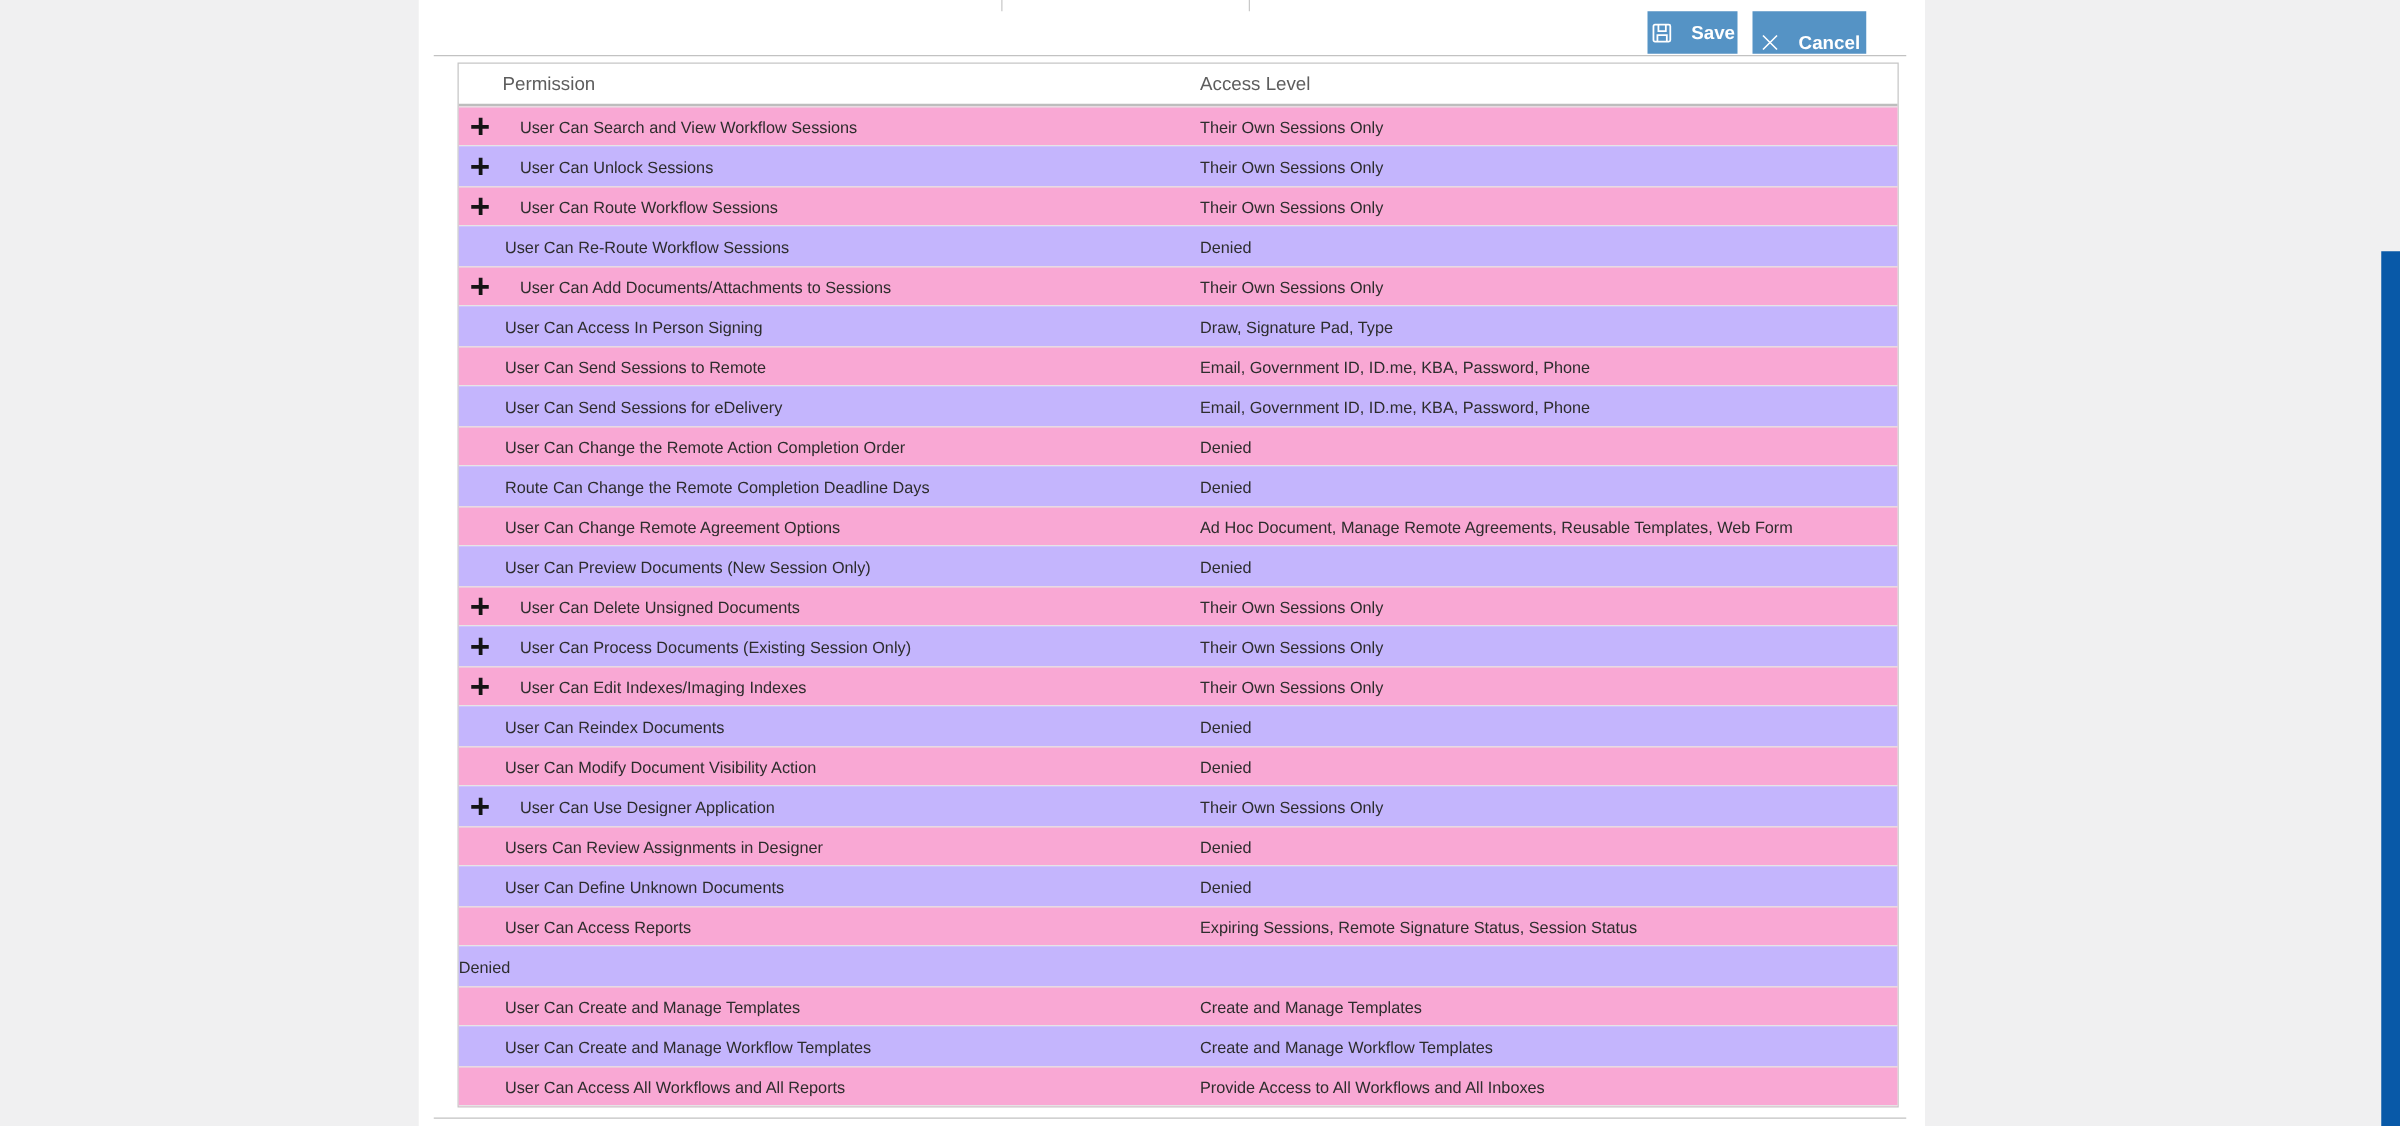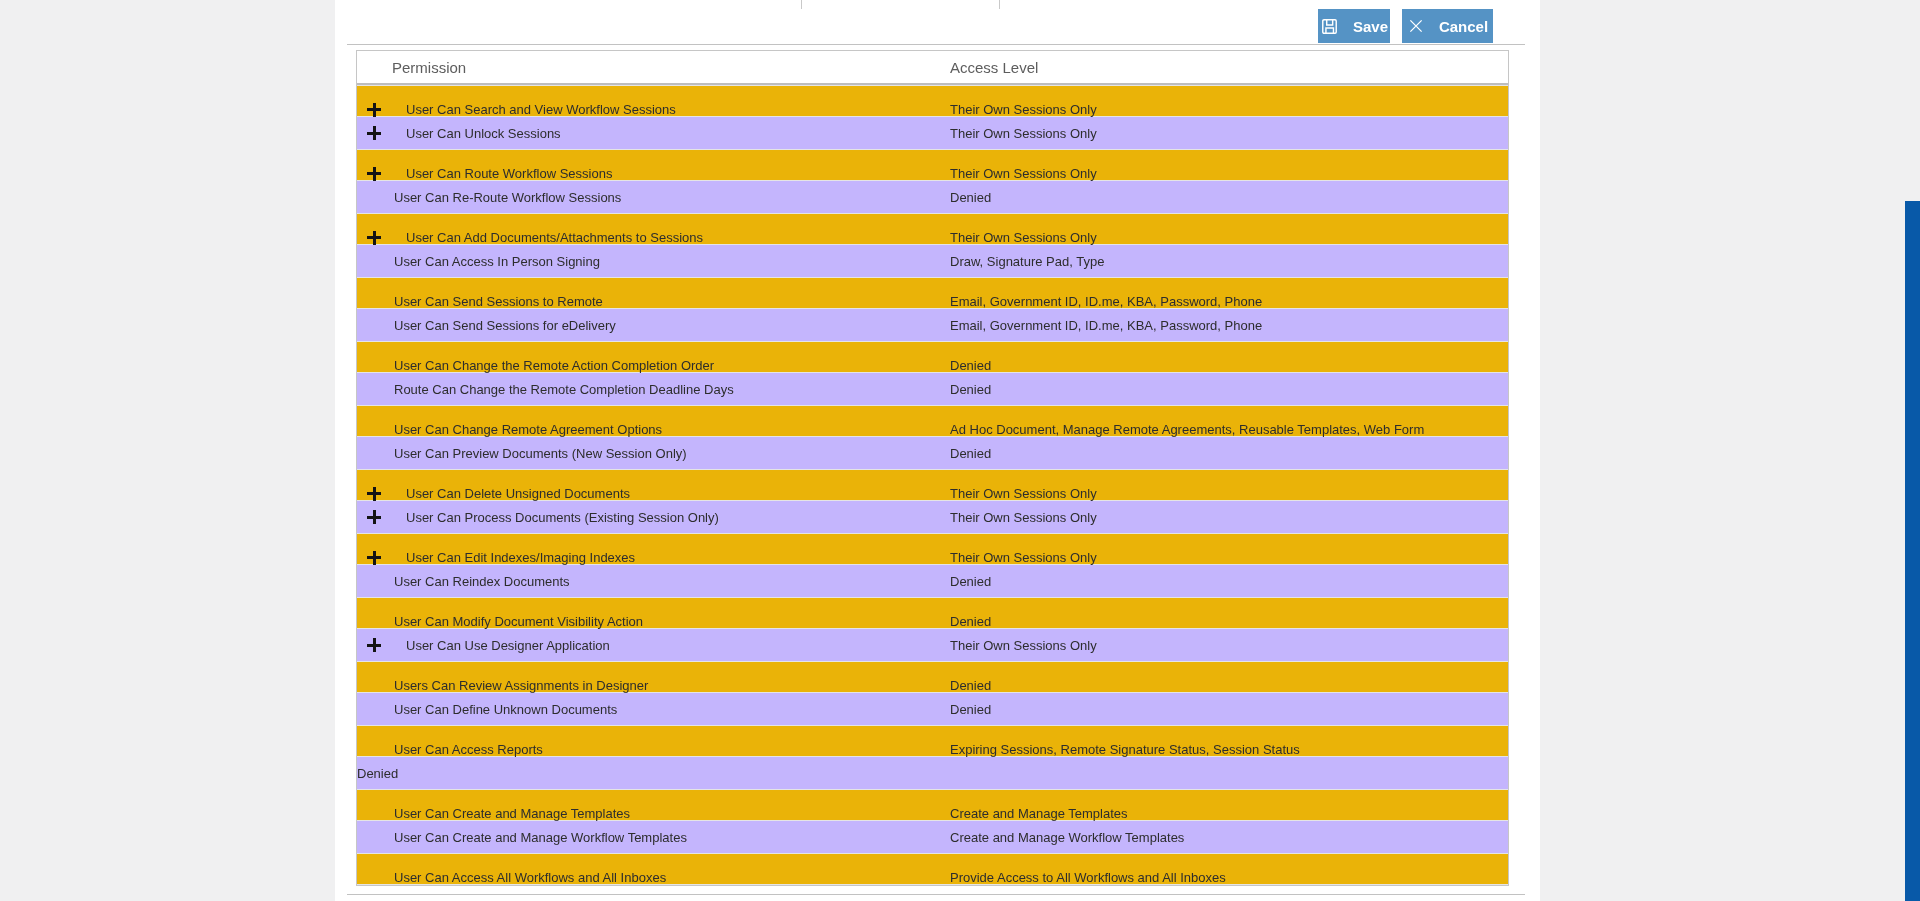--- a/index.html
+++ b/index.html
@@ -43,37 +43,37 @@
     display: flex;
     align-items: center;
     justify-content: center;
     gap: 14px;
     font-size: 15px;
     font-weight: 600;
     cursor: pointer;
     box-sizing: border-box;
   }
   .btn-save { left: 1318px; width: 72px; }
-  .btn-cancel { left: 1402px; width: 91px; }
+  .btn-cancel { left: 1402px; width: 91px; align-items: flex-end; }
   .btn svg { display: block; }
 
   .content-frame {
     position: absolute;
     left: 347px;
     top: 44px;
     width: 1178px;
     height: 851px;
     border-top: 1px solid #c2c2c2;
     border-bottom: 1px solid #c2c2c2;
     box-sizing: border-box;
   }
 
   .table-panel {
     position: absolute;
-    left: 356px;
+    left: 366px;
     top: 50px;
     width: 1153px;
     border: 1px solid #c6c6c6;
     background: #ffffff;
     box-sizing: border-box;
   }
 
   .t-header {
     display: flex;
     height: 32px;
@@ -91,23 +91,22 @@
 
   .t-row {
     display: flex;
     height: 32px;
     align-items: center;
     font-size: 13px;
     color: #2d2d2d;
     background: #c4b5fd;
   }
   .t-row.striped {
-    background: #eab308;
+    background: #f9a8d4;
     box-shadow: inset 0 1px 0 #e5e5e5, inset 0 -1px 0 #e5e5e5;
-    align-items: flex-end;
   }
   .cell-permission {
     width: 593px;
     box-sizing: border-box;
     position: relative;
     white-space: nowrap;
     overflow: hidden;
   }
   .cell-access {
     flex: 1;
@@ -349,20 +348,20 @@
       <div class="t-row">
     <div class="cell-permission">
       
       <span class="perm-label">User Can Create and Manage Workflow Templates</span>
     </div>
     <div class="cell-access">Create and Manage Workflow Templates</div>
   </div>
       <div class="t-row striped">
     <div class="cell-permission">
       
-      <span class="perm-label">User Can Access All Workflows and All Inboxes</span>
+      <span class="perm-label">User Can Access All Workflows and All Reports</span>
     </div>
     <div class="cell-access">Provide Access to All Workflows and All Inboxes</div>
   </div>
     </div>
 </div>
 
 <div class="scroll-bar"></div>
 
 </body></html>

